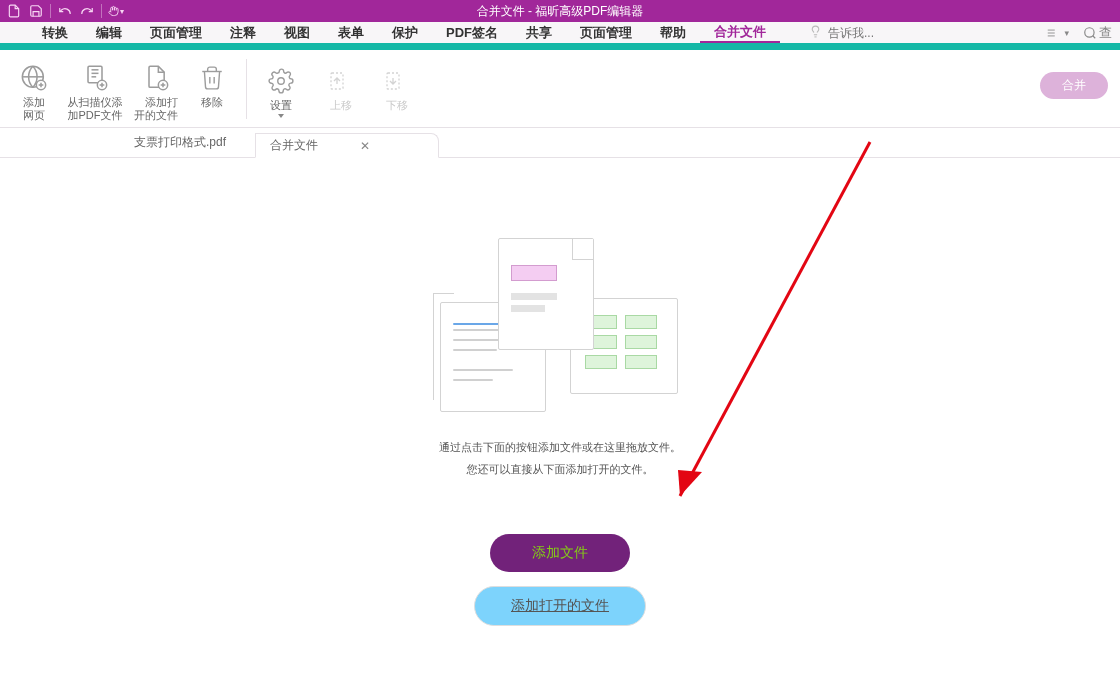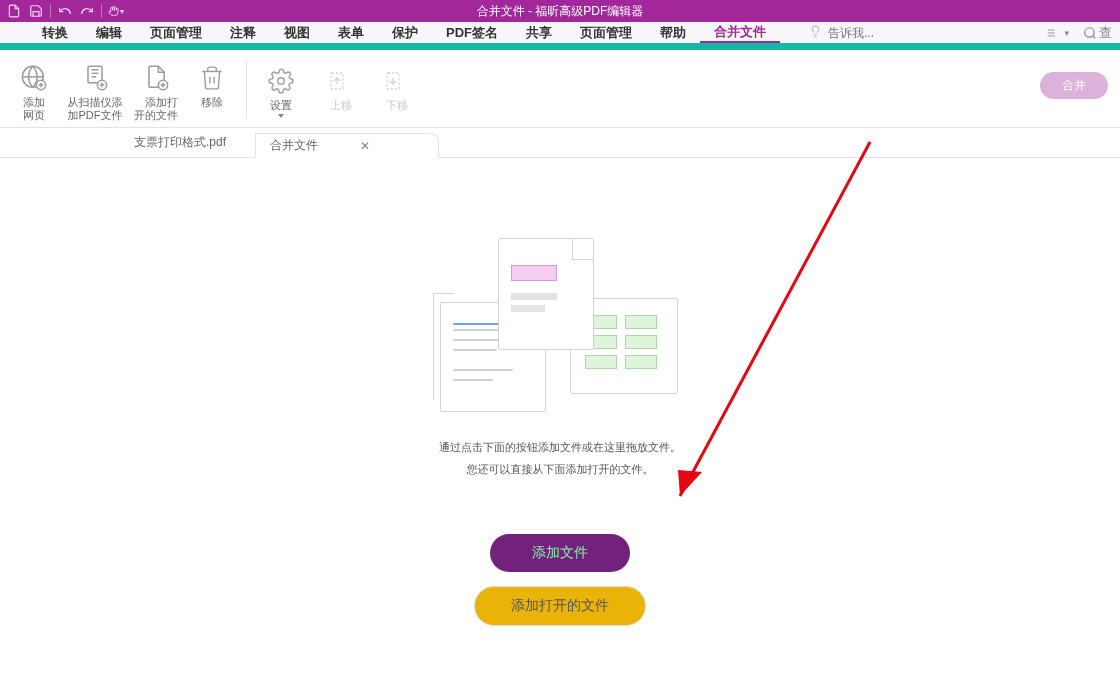--- a/index.html
+++ b/index.html
@@ -60,22 +60,22 @@
   .docB { left:58px; top:0; width:96px; height:112px; }
   .docB::after { content:""; position:absolute; right:0; top:0; width:20px; height:20px; background:#fff; border-left:1px solid #d3d3d3; border-bottom:1px solid #d3d3d3; }
   .docB .pinkbox { position:absolute; left:12px; top:26px; width:46px; height:16px; background:#f4cdf2; border:1px solid #d39ccf; }
   .docB .g1 { position:absolute; left:12px; top:54px; width:46px; height:7px; background:#e3e3e3; }
   .docB .g2 { position:absolute; left:12px; top:66px; width:34px; height:7px; background:#e3e3e3; }
   .docC { left:130px; top:60px; width:108px; height:96px; }
   .docC .cell { position:absolute; background:#def4db; border:1px solid #a9d9a4; height:14px; width:32px; }
   .caption { text-align:center; color:#555; font-size:11px; line-height:22px; }
   .actions { margin-top: 54px; display:flex; flex-direction:column; gap:14px; align-items:center; }
   .btn { border-radius: 999px; padding: 10px 36px; font-size:14px; cursor:pointer; min-width: 140px; text-align:center; }
-  .btn.primary { background:#72227a; color:#86efac; border:none; }
-  .btn.secondary { background:#eab308; color:#555; border:1px solid #dedede; }
+  .btn.primary { background:#72227a; color:#84cc16; border:none; }
+  .btn.secondary { background:#7dd3fc; color:#555; border:1px solid #dedede;text-decoration:underline; }
 
   
   .arrow-svg { position:absolute; left: 660px; top: 140px; width: 230px; height: 380px; pointer-events:none; }
 </style>
 </head>
 <body>
 
 <div class="titlebar">
   <div class="titlebar-icons">
     <span class="ticon">

